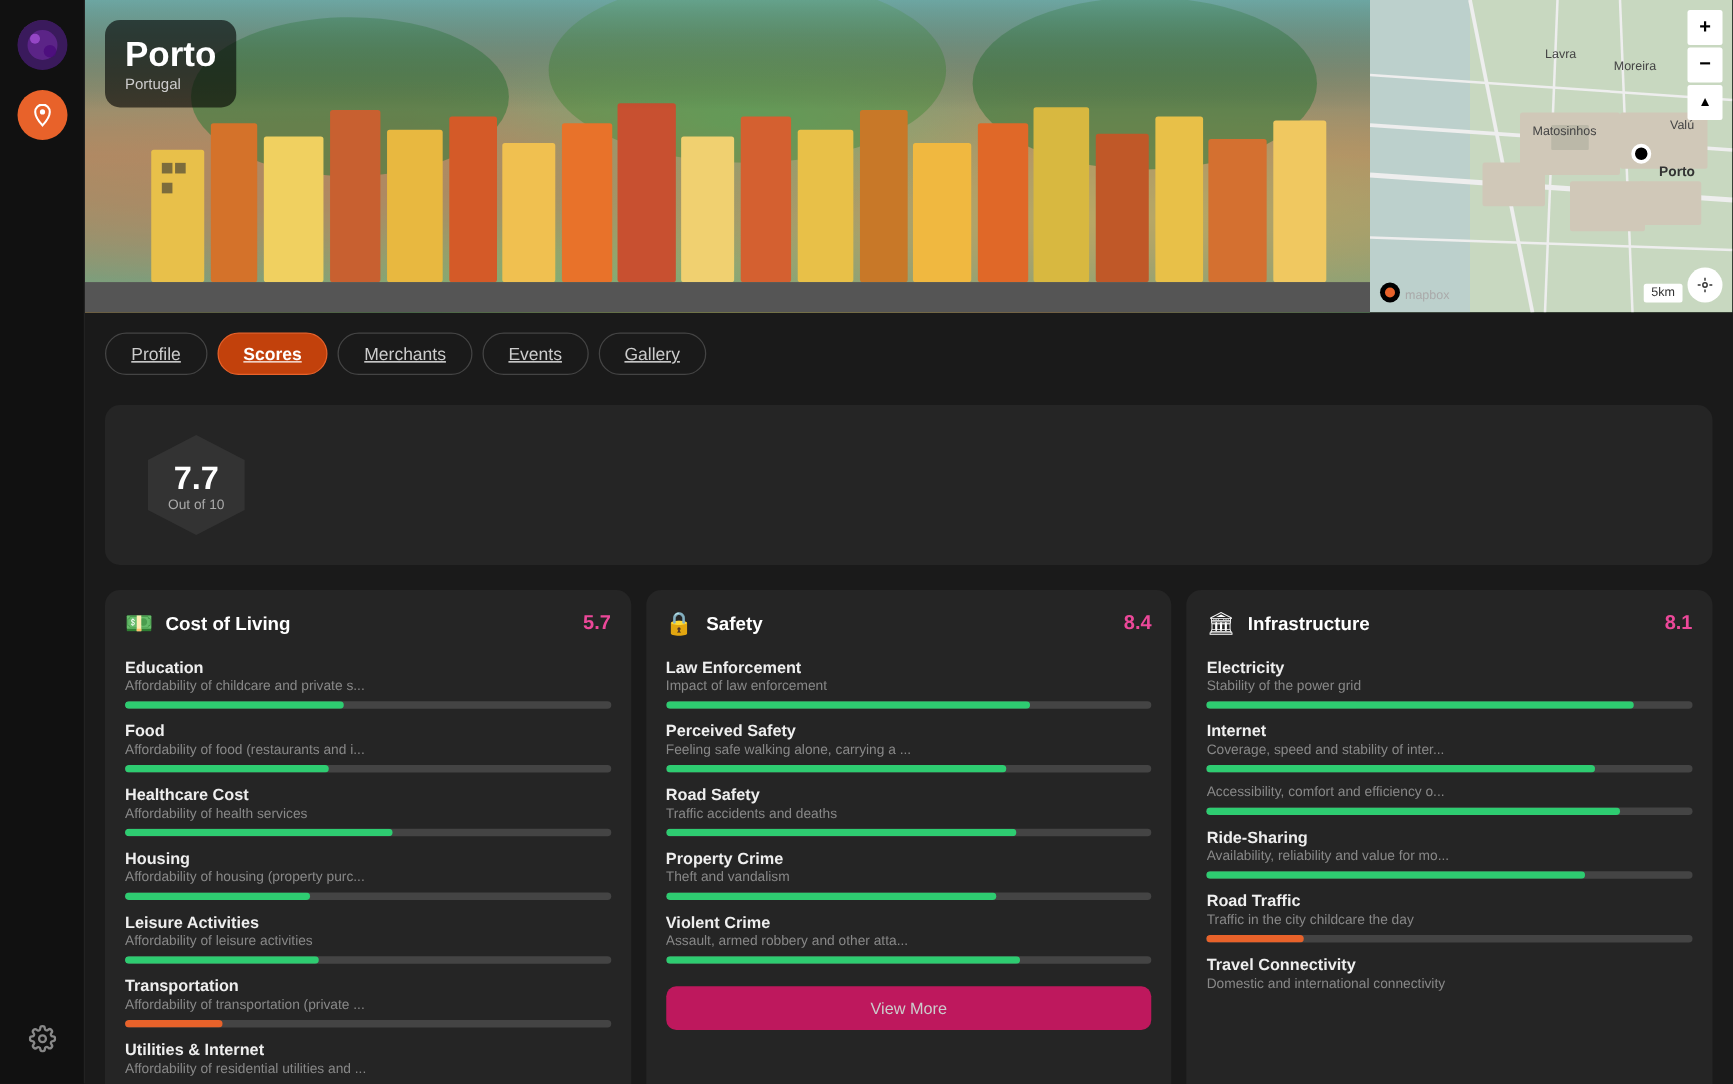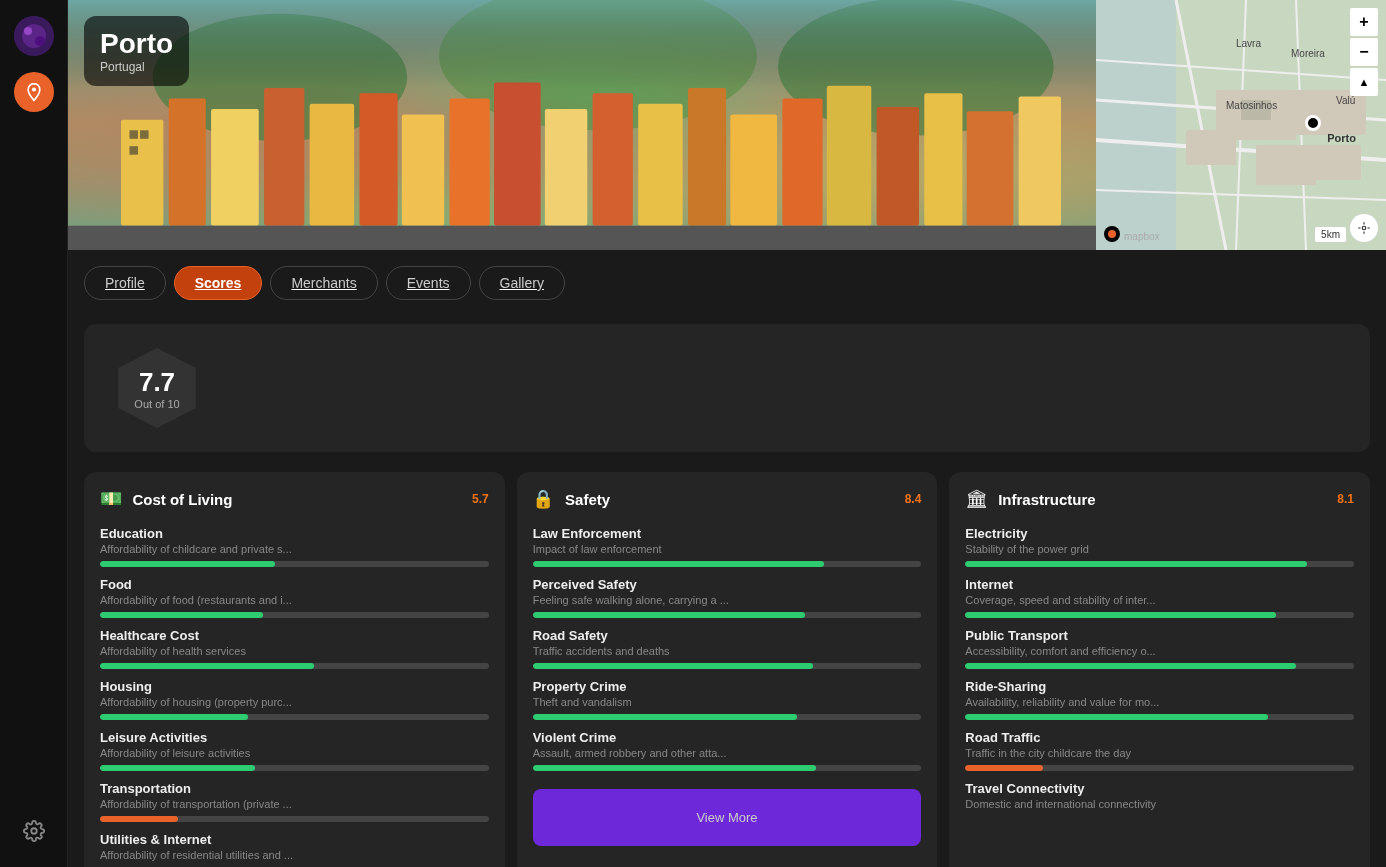--- a/index.html
+++ b/index.html
@@ -280,23 +280,23 @@
       gap: 10px;
     }
     .card-icon {
       font-size: 18px;
     }
     .card-title {
       font-size: 15px;
       font-weight: 600;
     }
     .card-score {
-      font-size: 12px;
+      font-size: 16px;
       font-weight: 700;
-      color: #f97316;
+      color: #ec4899;
     }
     .metric-row {
       margin-bottom: 10px;
     }
     .metric-name {
       font-size: 13px;
       font-weight: 600;
       color: #eee;
       margin-bottom: 2px;
     }
@@ -318,22 +318,22 @@
     .bar-fill {
       height: 100%;
       border-radius: 3px;
     }
     .bar-green { background: #2ecc71; }
     .bar-orange { background: #e8622a; }
 
     .view-more-btn {
       width: 100%;
       margin-top: 8px;
-      padding: 21px;
-      background: #6d28d9;
+      padding: 10px;
+      background: #be185d;
       border: none;
       border-radius: 8px;
       color: #ccc;
       cursor: pointer;
       font-size: 13px;
     }
 
     
     .map-svg {
       position: absolute;
@@ -633,21 +633,20 @@
 
     <div class="metric-row">
       <div class="metric-name">Internet</div>
       <div class="metric-desc">Coverage, speed and stability of inter...</div>
       <div class="bar-track">
         <div class="bar-fill bar-green" style="width:80%"></div>
       </div>
     </div>
 
     <div class="metric-row">
-      <div class="metric-name">Public Transport</div>
       <div class="metric-desc">Accessibility, comfort and efficiency o...</div>
       <div class="bar-track">
         <div class="bar-fill bar-green" style="width:85%"></div>
       </div>
     </div>
 
     <div class="metric-row">
       <div class="metric-name">Ride-Sharing</div>
       <div class="metric-desc">Availability, reliability and value for mo...</div>
       <div class="bar-track">

